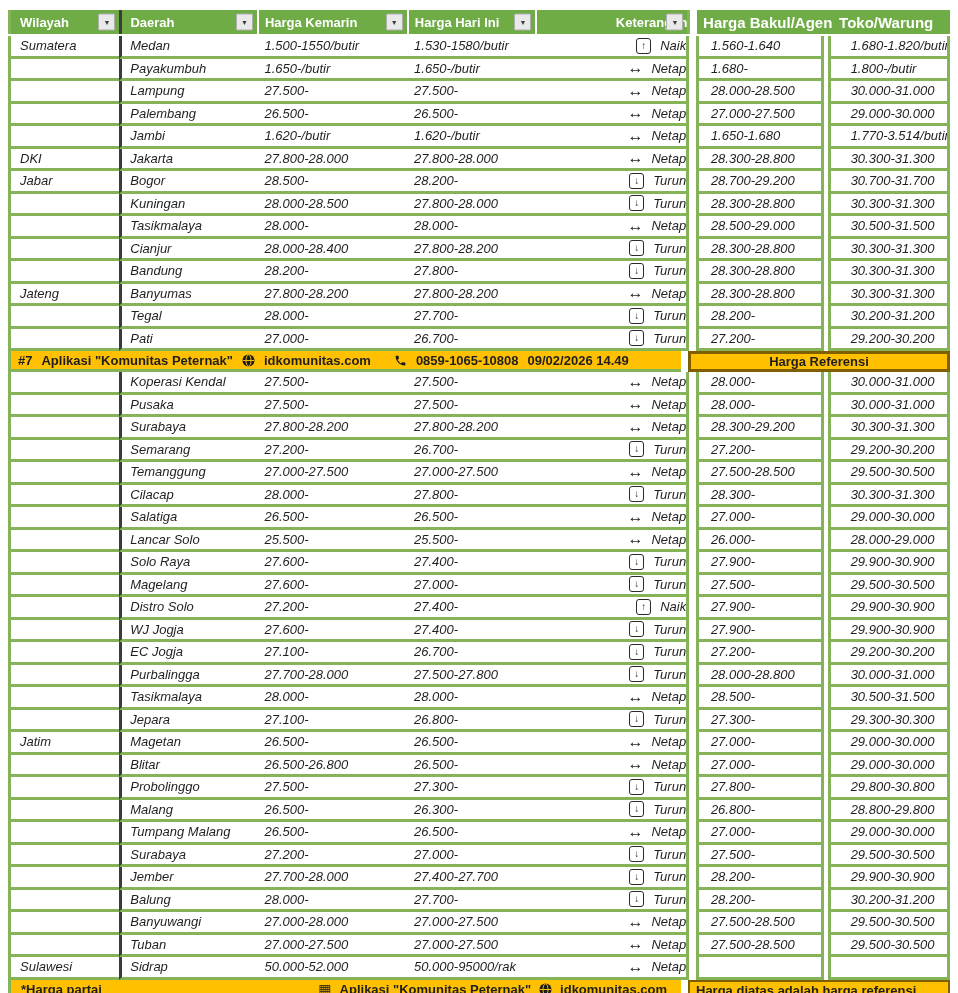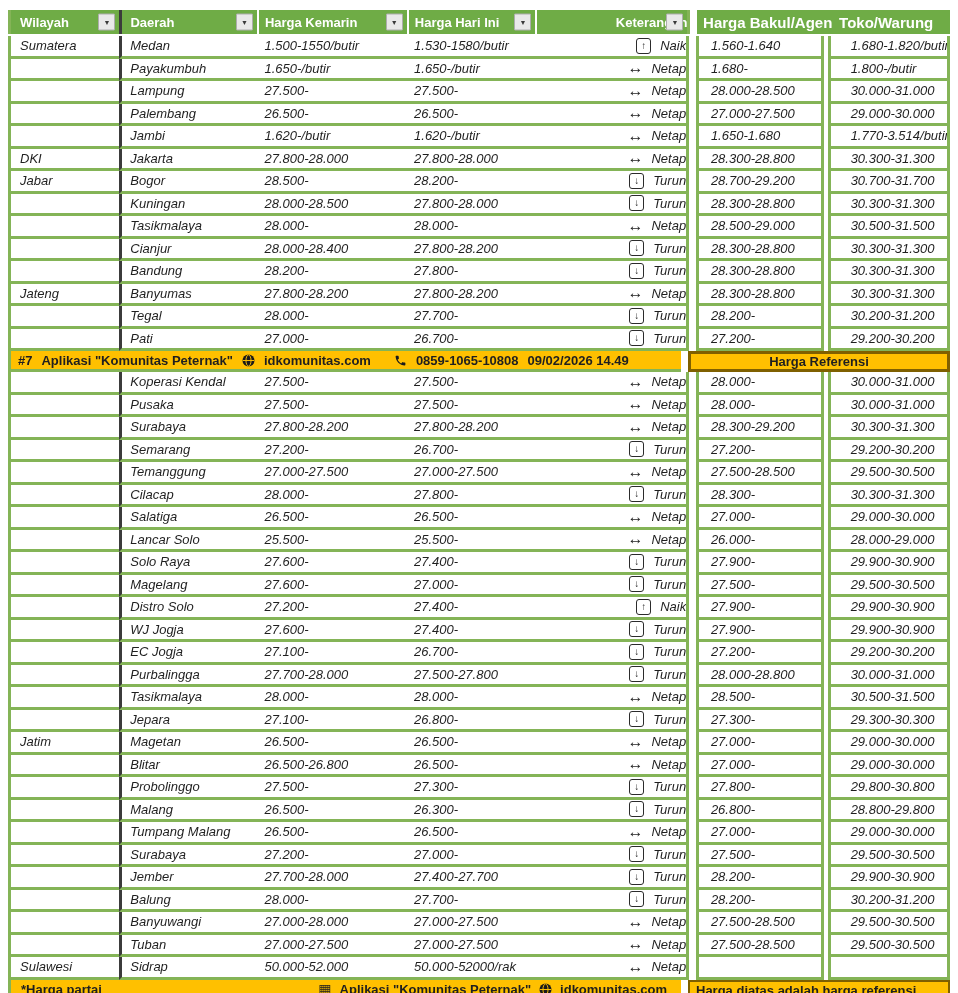--- a/index.html
+++ b/index.html
@@ -767,21 +767,21 @@
           </div>
           <div class="gap1"></div>
           <div class="cell c6">27.500-28.500</div>
           <div class="gap2"></div>
           <div class="cell c7">29.500-30.500</div>
         </div>
         <div class="row body-row">
           <div class="cell c1">Sulawesi</div>
           <div class="cell c2">Sidrap</div>
           <div class="cell c3">50.000-52.000</div>
-          <div class="cell c4">50.000-52000/rak</div>
+          <div class="cell c4">50.000-95000/rak</div>
           <div class="cell c5">
             <span class="kwrap">
               <span class="karr">↔</span>
             </span>
             <span>Netap</span>
           </div>
           <div class="gap1"></div>
           <div class="cell c6"></div>
           <div class="gap2"></div>
           <div class="cell c7"></div>

